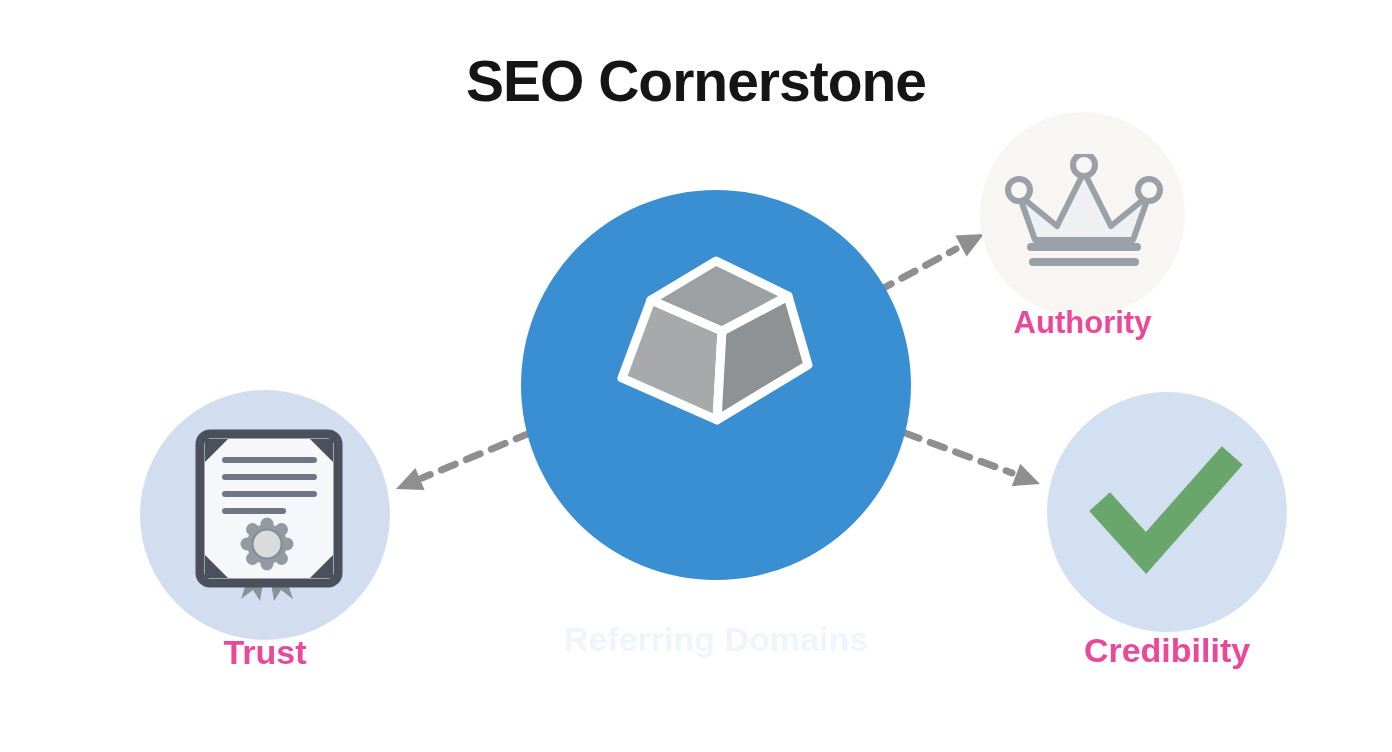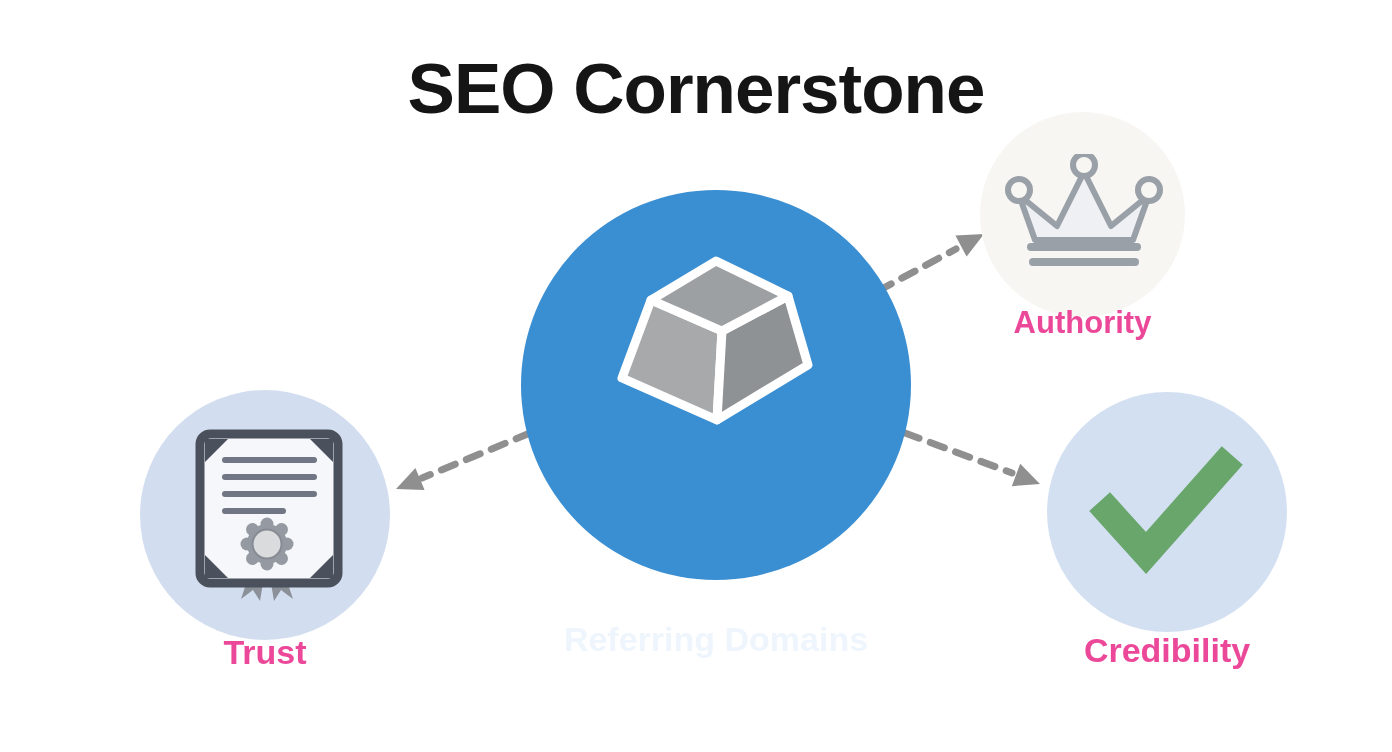--- a/index.html
+++ b/index.html
@@ -2,21 +2,21 @@
 <html><head>
 <meta charset="utf-8">
 <style>
   html,body{margin:0;padding:0;background:#ffffff;}
   .canvas{
     position:relative;width:1392px;height:752px;overflow:hidden;
     background:#ffffff;font-family:"Liberation Sans","DejaVu Sans",sans-serif;
   }
   .title{
     position:absolute;left:0;right:0;top:48px;margin:0;
-    text-align:center;font-size:71px;font-weight:700;color:#151515;
+    text-align:center;font-size:57px;font-weight:700;color:#151515;
     letter-spacing:-1px;
   }
   .node{position:absolute;}
   .circle{border-radius:50%;position:absolute;left:0;top:0;}
   .node-label{
     position:absolute;left:-60px;right:-60px;text-align:center;
     font-weight:700;color:#ec4899;
   }
   
   .node-center{left:521px;top:190px;width:390px;height:390px;}

